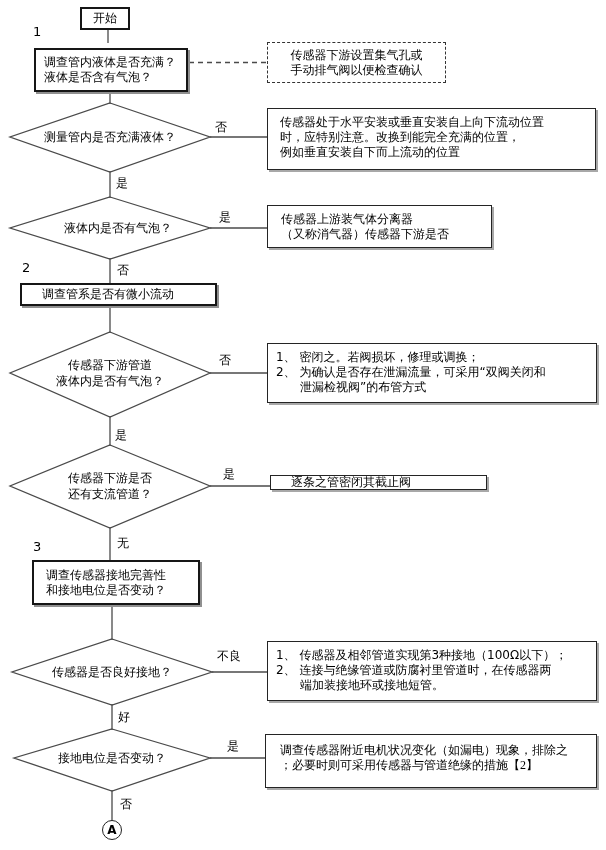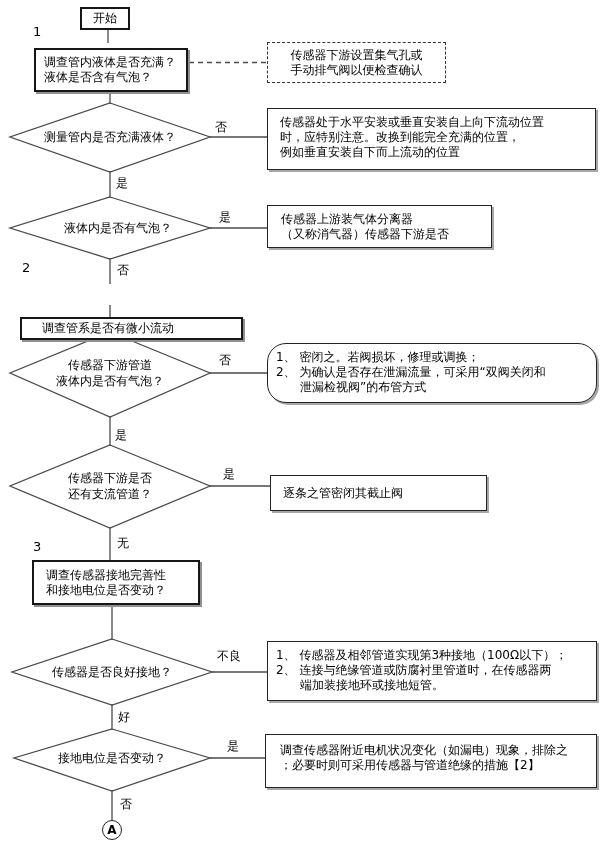--- a/index.html
+++ b/index.html
@@ -76,42 +76,42 @@
 
   <div class="diamond-label" style="left:20px;top:112px;width:180px;height:50px;">测量管内是否充满液体？</div>
   <div class="node box-light pre" style="left:267px;top:108px;width:329px;height:62px;padding:6px 0 0 12px;">传感器处于水平安装或垂直安装自上向下流动位置
 时，应特别注意。改换到能完全充满的位置，
 例如垂直安装自下而上流动的位置</div>
 
   <div class="diamond-label" style="left:28px;top:203px;width:180px;height:50px;">液体内是否有气泡？</div>
   <div class="node box-light pre" style="left:267px;top:205px;width:225px;height:43px;padding:6px 0 0 13px;">传感器上游装气体分离器
 （又称消气器）传感器下游是否</div>
 
-  <div class="node box-strong vcenter" style="left:20px;top:283px;width:223px;height:23px;padding-left:20px;margin-top:34px;">调查管系是否有微小流动</div>
+  <div class="node box-strong vcenter" style="left:20px;top:283px;width:197px;height:23px;padding-left:20px;">调查管系是否有微小流动</div>
 
   <div class="diamond-label" style="left:20px;top:345px;width:180px;height:56px;">传感器下游管道
 液体内是否有气泡？</div>
-  <div class="node box-light pre" style="left:267px;top:343px;width:330px;height:60px;padding:6px 0 0 8px;border-radius:19px;">1、 密闭之。若阀损坏，修理或调换；
+  <div class="node box-light pre" style="left:267px;top:343px;width:330px;height:60px;padding:6px 0 0 8px;">1、 密闭之。若阀损坏，修理或调换；
 2、 为确认是否存在泄漏流量，可采用“双阀关闭和
 　　泄漏检视阀”的布管方式</div>
 
   <div class="diamond-label" style="left:20px;top:458px;width:180px;height:56px;">传感器下游是否
 还有支流管道？</div>
-  <div class="node box-light vcenter" style="left:270px;top:475px;width:217px;height:36px;padding-left:12px;">逐条之管密闭其截止阀</div>
+  <div class="node box-light vcenter" style="left:270px;top:475px;width:217px;height:15px;padding-left:20px;">逐条之管密闭其截止阀</div>
 
   <div class="node box-strong pre" style="left:32px;top:560px;width:168px;height:45px;padding:6px 0 0 12px;">调查传感器接地完善性
 和接地电位是否变动？</div>
 
   <div class="diamond-label" style="left:22px;top:647px;width:180px;height:50px;">传感器是否良好接地？</div>
   <div class="node box-light pre" style="left:267px;top:641px;width:330px;height:60px;padding:6px 0 0 8px;">1、 传感器及相邻管道实现第3种接地（100Ω以下）；
 2、 连接与绝缘管道或防腐衬里管道时，在传感器两
 　　端加装接地环或接地短管。</div>
 
   <div class="diamond-label" style="left:22px;top:733px;width:180px;height:50px;">接地电位是否变动？</div>
-  <div class="node box-light pre" style="left:265px;top:734px;width:332px;height:54px;padding:8px 0 0 14px;">调查传感器附近电机状况变化（如漏电）现象，排除之
+  <div class="node box-light pre" style="left:265px;top:734px;width:332px;height:54px;padding:8px 0 0 14px;font-family:Liberation Serif, serif;">调查传感器附近电机状况变化（如漏电）现象，排除之
 ；必要时则可采用传感器与管道绝缘的措施【2】</div>
 
   <div class="edge-label" style="left:215px;top:120px;">否</div>
   <div class="edge-label" style="left:116px;top:176px;">是</div>
   <div class="edge-label" style="left:219px;top:210px;">是</div>
   <div class="edge-label" style="left:117px;top:263px;">否</div>
   <div class="edge-label" style="left:219px;top:353px;">否</div>
   <div class="edge-label" style="left:115px;top:428px;">是</div>
   <div class="edge-label" style="left:223px;top:467px;">是</div>
   <div class="edge-label" style="left:117px;top:536px;">无</div>

